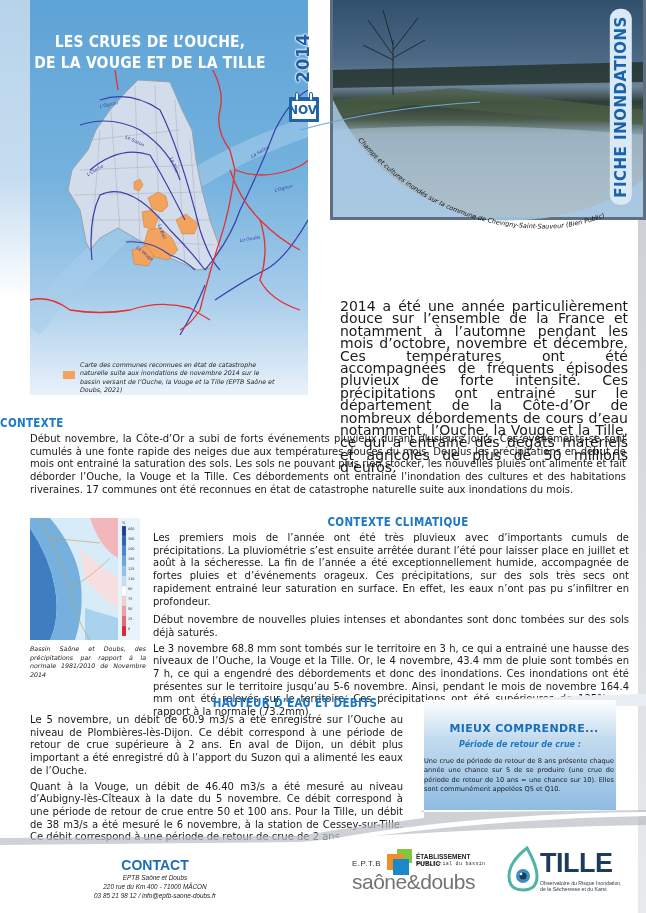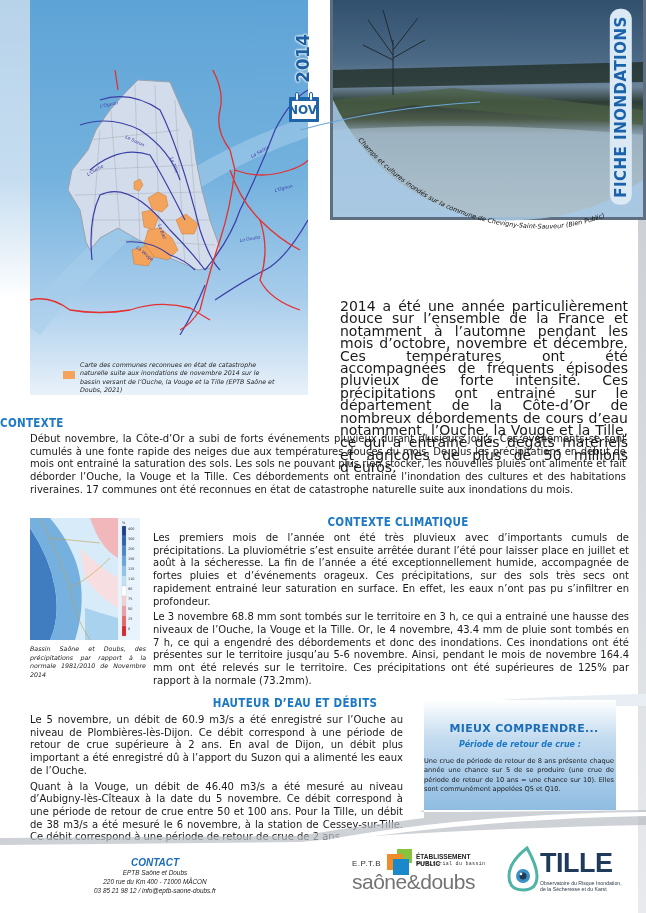--- a/index.html
+++ b/index.html
@@ -77,21 +77,21 @@
     background: linear-gradient(180deg, #ffffff 0%, #c3dbef 35%, #8fbce2 100%); }
   .mieux-title { position: absolute; left: 424px; top: 722px; width: 192px; text-align: center;
     color: #1b6db8; font-weight: bold; font-size: 11px; letter-spacing: 0.3px; padding-left: 8px; }
   .mieux-sub { position: absolute; left: 424px; top: 740px; width: 192px; text-align: center;
     color: #1b78c6; font-weight: bold; font-style: italic; font-size: 8px; }
   .mieux-text { position: absolute; left: 424px; top: 757px; width: 190px; font-size: 6.6px; line-height: 9.3px;
     text-align: justify; color: #1a1a1a; }
 
   
   .contact { position: absolute; left: 60px; top: 857px; width: 190px; text-align: center; }
-  .contact-title { color: #1b6db8; font-weight: bold; font-size: 10px; font-family: "Liberation Sans", sans-serif; font-style: italic; }
+  .contact-title { color: #1b6db8; font-weight: bold; font-size: 14px; font-family: "Liberation Sans", sans-serif; }
   .contact-line { font-family: "Liberation Sans", sans-serif; font-style: italic; font-size: 6.4px; line-height: 9px; color: #222; }
 
   .eptb { position: absolute; left: 352px; top: 840px; width: 140px; height: 60px; }
   .eptb-small { position: absolute; left: 0; top: 19px; font-family: "Liberation Sans", sans-serif; font-size: 8px; color: #333; letter-spacing: 0.5px; }
   .eptb-sq-orange { position: absolute; left: 35px; top: 14px; width: 16px; height: 16px; background: #f28c28; }
   .eptb-sq-green { position: absolute; left: 45px; top: 9px; width: 15px; height: 14px; background: #86c440; }
   .eptb-sq-blue { position: absolute; left: 41px; top: 19px; width: 16px; height: 16px; background: #1b88c9; }
   .eptb-pub { position: absolute; left: 64px; top: 13px; font-family: "Liberation Sans", sans-serif; font-size: 6.5px; font-weight: bold; color: #222; }
   .eptb-pub2 { position: absolute; left: 64px; top: 21px; font-family: "Liberation Mono", monospace; font-size: 5px; color: #333; letter-spacing: 0.3px; }
   .eptb-big { position: absolute; left: 0; top: 30px; font-family: "Liberation Sans", sans-serif; font-size: 21px; color: #737373; letter-spacing: -0.5px; }
@@ -101,20 +101,24 @@
     font-size: 27px; color: #1f3a5a; letter-spacing: -0.5px; }
   .orisk-sub { position: absolute; left: 37px; top: 40px; font-family: "Liberation Sans", sans-serif; font-size: 5.2px; line-height: 6.4px; color: #2d3c4b; }
 </style>
 </head>
 <body>
 
 <div class="left-strip"></div>
 <div class="right-strip"></div>
 
 <div class="cover">
+  <div class="cover-title">
+    <span>LES CRUES DE L’OUCHE,</span>
+    <span>DE LA VOUGE ET DE LA TILLE</span>
+  </div>
   <svg class="map-svg" viewBox="0 0 278 265">
 
     <path d="M-10 250 Q 120 90 300 40 L 300 60 Q 130 110 10 265 Z" fill="#a8cdeb" opacity="0.55"></path>
 
     <path d="M108 10 L 140 12 L 152 40 L 162 60 L 166 90 L 172 120 L 180 150 L 190 178 L 180 198 L 168 200 L 140 188 L 112 172 L 88 158 L 70 168 L 60 180 L 56 172 L 50 140 L 38 120 L 42 100 L 58 80 L 66 60 L 80 40 L 96 22 Z" fill="#d3dcea" stroke="#9aa3ae" stroke-width="1"></path>
     <g stroke="#a5adb8" stroke-width="0.5" fill="none">
       <path d="M60 70 L 150 60 M50 100 L 165 95 M45 125 L 172 122 M60 150 L 182 150 M90 170 L 185 175"></path>
       <path d="M80 30 L 90 160 M105 15 L 110 175 M125 15 L 130 185 M145 30 L 155 195 M160 70 L 170 195 M70 60 L 62 170"></path>
     </g>
 
@@ -240,20 +244,21 @@
         <rect x="92" y="108" width="4" height="10" fill="#d9262c" stroke="#bbb" stroke-width="0.2"></rect>
         <text x="98" y="112" font-size="3.4" fill="#333">0</text>
       </g>
   </svg>
 </div>
 <div class="clim-caption">Bassin Saône et Doubs, des précipitations par rapport à la normale 1981/2010 de Novembre 2014</div>
 
 <div class="sec-title" style="left:150px; width:496px; text-align:center; top:515px;">CONTEXTE CLIMATIQUE</div>
 <div class="body-text" style="left:153px; top:532px; width:476px;">
   <p>Les premiers mois de l’année ont été très pluvieux avec d’importants cumuls de précipitations. La pluviométrie s’est ensuite arrêtée durant l’été pour laisser place en juillet et août à la sécheresse. La fin de l’année a été exceptionnellement humide, accompagnée de fortes pluies et d’événements orageux. Ces précipitations, sur des sols très secs ont rapidement entrainé leur saturation en surface. En effet, les eaux n’ont pas pu s’infiltrer en profondeur.</p>
+  <p style="margin-top:6px;">Début novembre de nouvelles pluies intenses et abondantes sont donc tombées sur des sols déjà saturés.</p>
   <p>Le 3 novembre 68.8 mm sont tombés sur le territoire en 3 h, ce qui a entrainé une hausse des niveaux de l’Ouche, la Vouge et la Tille. Or, le 4 novembre, 43.4 mm de pluie sont tombés en 7 h, ce qui a engendré des débordements et donc des inondations. Ces inondations ont été présentes sur le territoire jusqu’au 5-6 novembre. Ainsi, pendant le mois de novembre 164.4 mm ont été relevés sur le territoire. Ces précipitations ont été supérieures de 125% par rapport à la normale (73.2mm).</p>
 </div>
 
 <svg class="swoosh" style="top:686px; height:20px;" viewBox="0 0 646 20">
   <path d="M420 20 Q 530 10 646 8 L 646 20 Z" fill="#e8eef4"></path>
 </svg>
 
 <div class="sec-title" style="left:190px; top:696px; width:210px; text-align:center;">HAUTEUR D’EAU ET DÉBITS</div>
 <div class="body-text" style="left:30px; top:714px; width:373px;">
   <p>Le 5 novembre, un débit de 60.9 m3/s a été enregistré sur l’Ouche au niveau de Plombières-lès-Dijon. Ce débit correspond à une période de retour de crue supérieure à 2 ans. En aval de Dijon, un débit plus important a été enregistré dû à l’apport du Suzon qui a alimenté les eaux de l’Ouche.</p>

